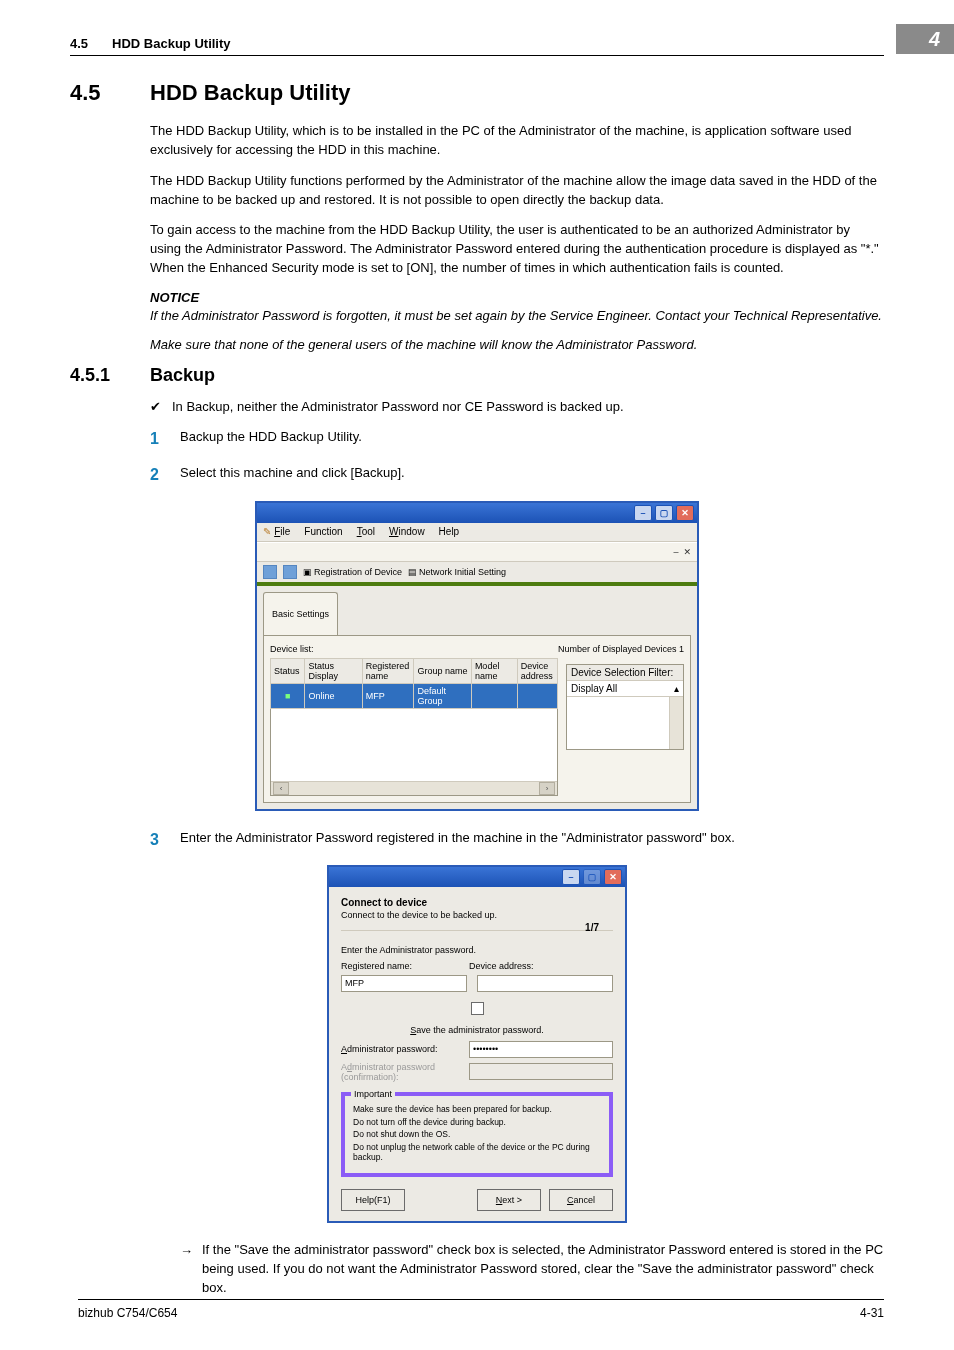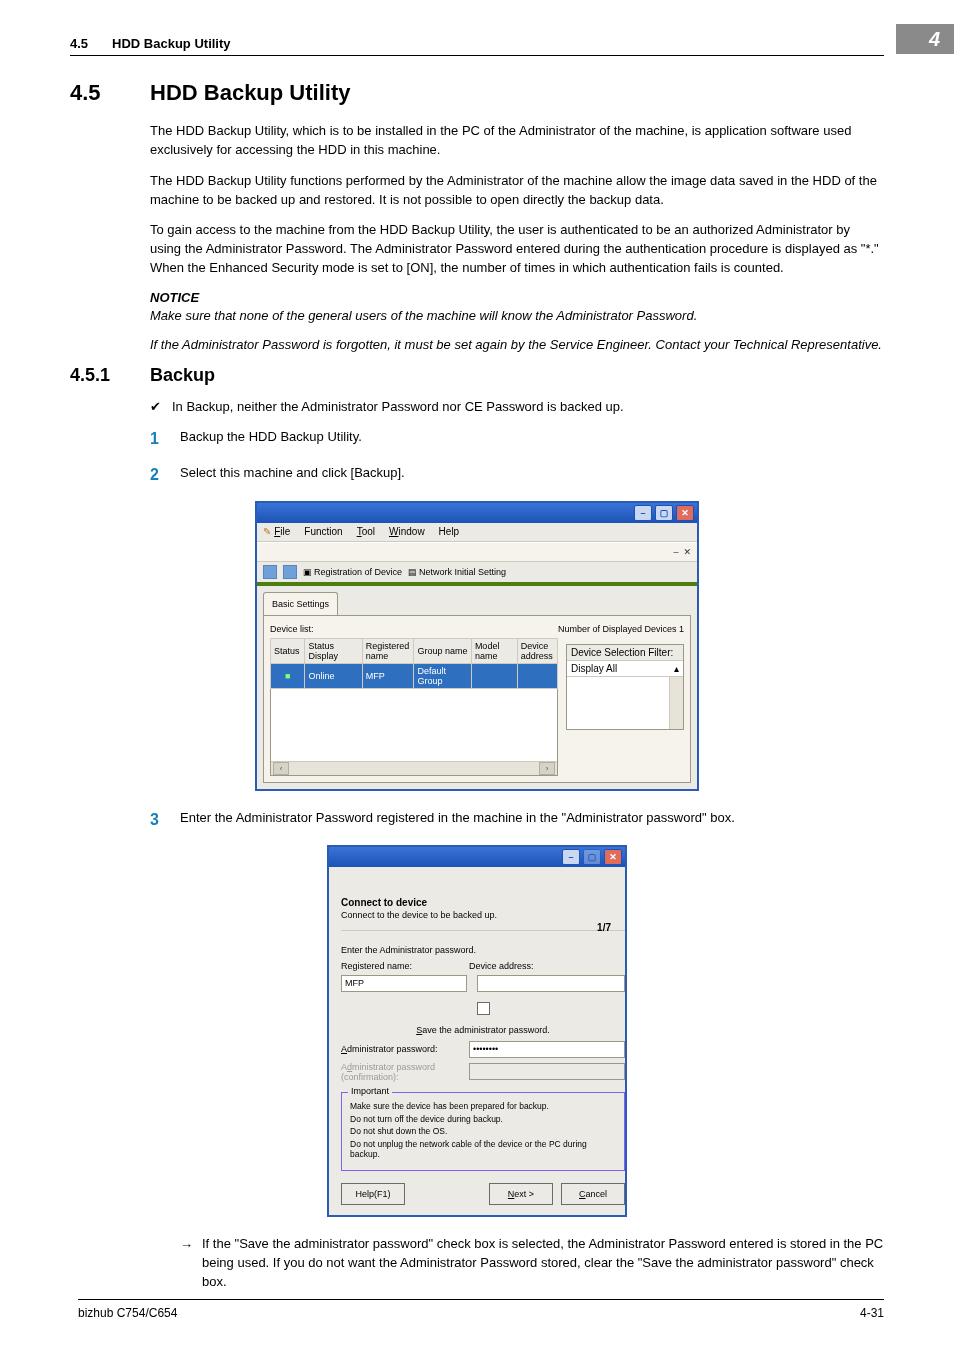--- a/index.html
+++ b/index.html
@@ -33,21 +33,21 @@
   .win-titlebar { height: 20px; background: linear-gradient(#3a74d6, #1c52b5); display: flex; align-items: center; justify-content: flex-end; padding: 0 3px; gap: 3px; }
   .win-btn { width: 16px; height: 14px; background: #c9d7f0; border: 1px solid #1c52b5; border-radius: 2px; display: flex; align-items: center; justify-content: center; font-size: 9px; color: #1c52b5; font-weight: bold; }
   .win-btn.close { background: #e26c5b; color: #fff; }
   .win-menubar { height: 18px; background: #eceae4; display: flex; align-items: center; padding: 0 6px; gap: 14px; border-bottom: 1px solid #cfcabd; }
   .win-menubar span u { text-decoration: underline; }
   .win-subbar { height: 18px; background: #f5f3ec; border-top: 1px solid #fff; border-bottom: 1px solid #cfcabd; padding-right: 6px; display: flex; align-items: center; justify-content: flex-end; font-size: 9px; color: #333; }
   .win-toolbar { height: 20px; background: #eceae4; border-bottom: 4px solid #4d7c0f; display: flex; align-items: center; padding: 0 6px; gap: 6px; font-size: 9px; }
   .tool-icon { width: 12px; height: 12px; background: #6fa0d8; border: 1px solid #5586c0; }
   .win-body { padding: 6px; }
   .tab-strip { display: flex; }
-  .tab { border: 1px solid #9c9886; border-bottom: none; padding: 6px 8px; background: #f5f3ec; border-radius: 3px 3px 0 0; font-size: 9px; }
+  .tab { border: 1px solid #9c9886; border-bottom: none; padding: 16px 8px; background: #f5f3ec; border-radius: 3px 3px 0 0; font-size: 9px; }
   .panel { border: 1px solid #9c9886; background: #f5f3ec; padding: 6px; }
   .panel-top { display: flex; justify-content: space-between; margin: 2px 0 4px; font-size: 9px; }
   .cols { display: flex; gap: 8px; }
   .list-col { flex: 1; }
   table.device { width: 100%; border-collapse: collapse; background: #0f766e; border: 1px solid #9c9886; table-layout: fixed; }
   table.device th { background: #eceae4; border: 1px solid #cfcabd; font-weight: normal; font-size: 9px; padding: 2px 3px; text-align: left; }
   table.device td { border: 1px solid #cfcabd; font-size: 9px; padding: 2px 3px; background: #2f6fbf; color: #fff; height: 14px; }
   .list-empty { height: 86px; background: #fff; border: 1px solid #9c9886; border-top: none; position: relative; }
   .hscroll { position: absolute; left: 0; right: 0; bottom: 0; height: 14px; background: #e7e3d8; border-top: 1px solid #cfcabd; display: flex; justify-content: space-between; align-items: center; padding: 0 2px; box-sizing: border-box; }
   .hscroll .sbtn { width: 14px; height: 11px; background: #d6d2c6; border: 1px solid #b3ae9f; font-size: 8px; display: flex; align-items: center; justify-content: center; color: #555; }
@@ -57,31 +57,31 @@
   .opt { display: flex; align-items: center; gap: 4px; padding: 1px 0; }
   .opt .oi { width: 10px; height: 10px; background: #d8a43a; border: 1px solid #a87a1e; }
   .filter-box { border: 1px solid #9c9886; background: #fff; margin-top: 6px; }
   .filter-box .head { background: #eceae4; padding: 2px 4px; border-bottom: 1px solid #cfcabd; }
   .filter-val { padding: 2px 4px; display: flex; justify-content: space-between; align-items: center; }
   .scroll-stub { height: 52px; border-top: 1px solid #cfcabd; background: #fff; position: relative; }
   .scroll-stub::after { content: ""; position: absolute; right: 0; top: 0; bottom: 0; width: 13px; background: #e7e3d8; border-left: 1px solid #cfcabd; }
 
   
   .win2 { width: 300px; border: 2px solid #2a5bb7; background: #eceae4; font-size: 9px; box-sizing: border-box; }
-  .w2-body { padding: 10px 0 10px 12px; margin-top: 20px; }
+  .w2-body { padding: 10px 12px 10px 12px; }
   .w2-title { font-weight: bold; font-size: 10px; }
   .w2-sub { font-size: 9px; margin: 2px 0 2px 0; }
   .w2-step { position: absolute; right: 14px; font-weight: bold; font-size: 10px; }
   .w2-headwrap { position: relative; margin-bottom: 14px; border-bottom: 1px solid #cfcabd; padding-bottom: 8px; }
   .w2-row { display: flex; gap: 10px; margin: 4px 0; align-items: center; }
   .w2-label { width: 118px; }
   .w2-input { flex: 1; height: 15px; background: #fff; border: 1px solid #9c9886; padding: 0 3px; font-size: 9px; display: flex; align-items: center; }
   .w2-input.dis { background: #eceae4; color: #888; }
   .w2-chk { width: 11px; height: 11px; border: 1px solid #6b6b6b; background: #fff; flex-shrink: 0; }
-  .w2-group { border: 1px solid #8b5cf6; margin-top: 10px; padding: 6px 8px 8px 8px; position: relative; }
+  .w2-group { border: 4px solid #8b5cf6; margin-top: 10px; padding: 6px 8px 8px 8px; position: relative; }
   .w2-group-title { position: absolute; top: -7px; left: 6px; background: #eceae4; padding: 0 3px; }
   .w2-group p { margin: 2px 0; font-size: 8.5px; line-height: 1.25; }
   .w2-buttons { display: flex; justify-content: space-between; margin-top: 12px; }
   .w2-btn { width: 62px; height: 20px; background: #eceae4; border: 1px solid #6b6b6b; display: flex; align-items: center; justify-content: center; font-size: 9px; }
 </style>
 </head>
 <body>
 
 <div class="page">
   <div class="rh-tab">4</div>
@@ -93,22 +93,22 @@
 
   <h1 class="section-title">
     <span class="num">4.5</span><span>HDD Backup Utility</span>
   </h1>
 
   <p class="body-text">The HDD Backup Utility, which is to be installed in the PC of the Administrator of the machine, is application software used exclusively for accessing the HDD in this machine.</p>
   <p class="body-text">The HDD Backup Utility functions performed by the Administrator of the machine allow the image data saved in the HDD of the machine to be backed up and restored. It is not possible to open directly the backup data.</p>
   <p class="body-text">To gain access to the machine from the HDD Backup Utility, the user is authenticated to be an authorized Administrator by using the Administrator Password. The Administrator Password entered during the authentication procedure is displayed as "*." When the Enhanced Security mode is set to [ON], the number of times in which authentication fails is counted.</p>
 
   <p class="notice-hd">NOTICE</p>
+  <p class="notice-it">If the Administrator Password is forgotten, it must be set again by the Service Engineer. Contact your Technical Representative.</p>
   <p class="notice-it">Make sure that none of the general users of the machine will know the Administrator Password.</p>
-  <p class="notice-it">If the Administrator Password is forgotten, it must be set again by the Service Engineer. Contact your Technical Representative.</p>
 
   <h2 class="subsection">
     <span class="num">4.5.1</span><span>Backup</span>
   </h2>
 
   <div class="bullet-row">
     <span class="mk">✔</span>
     <span>In Backup, neither the Administrator Password nor CE Password is backed up.</span>
   </div>
 

